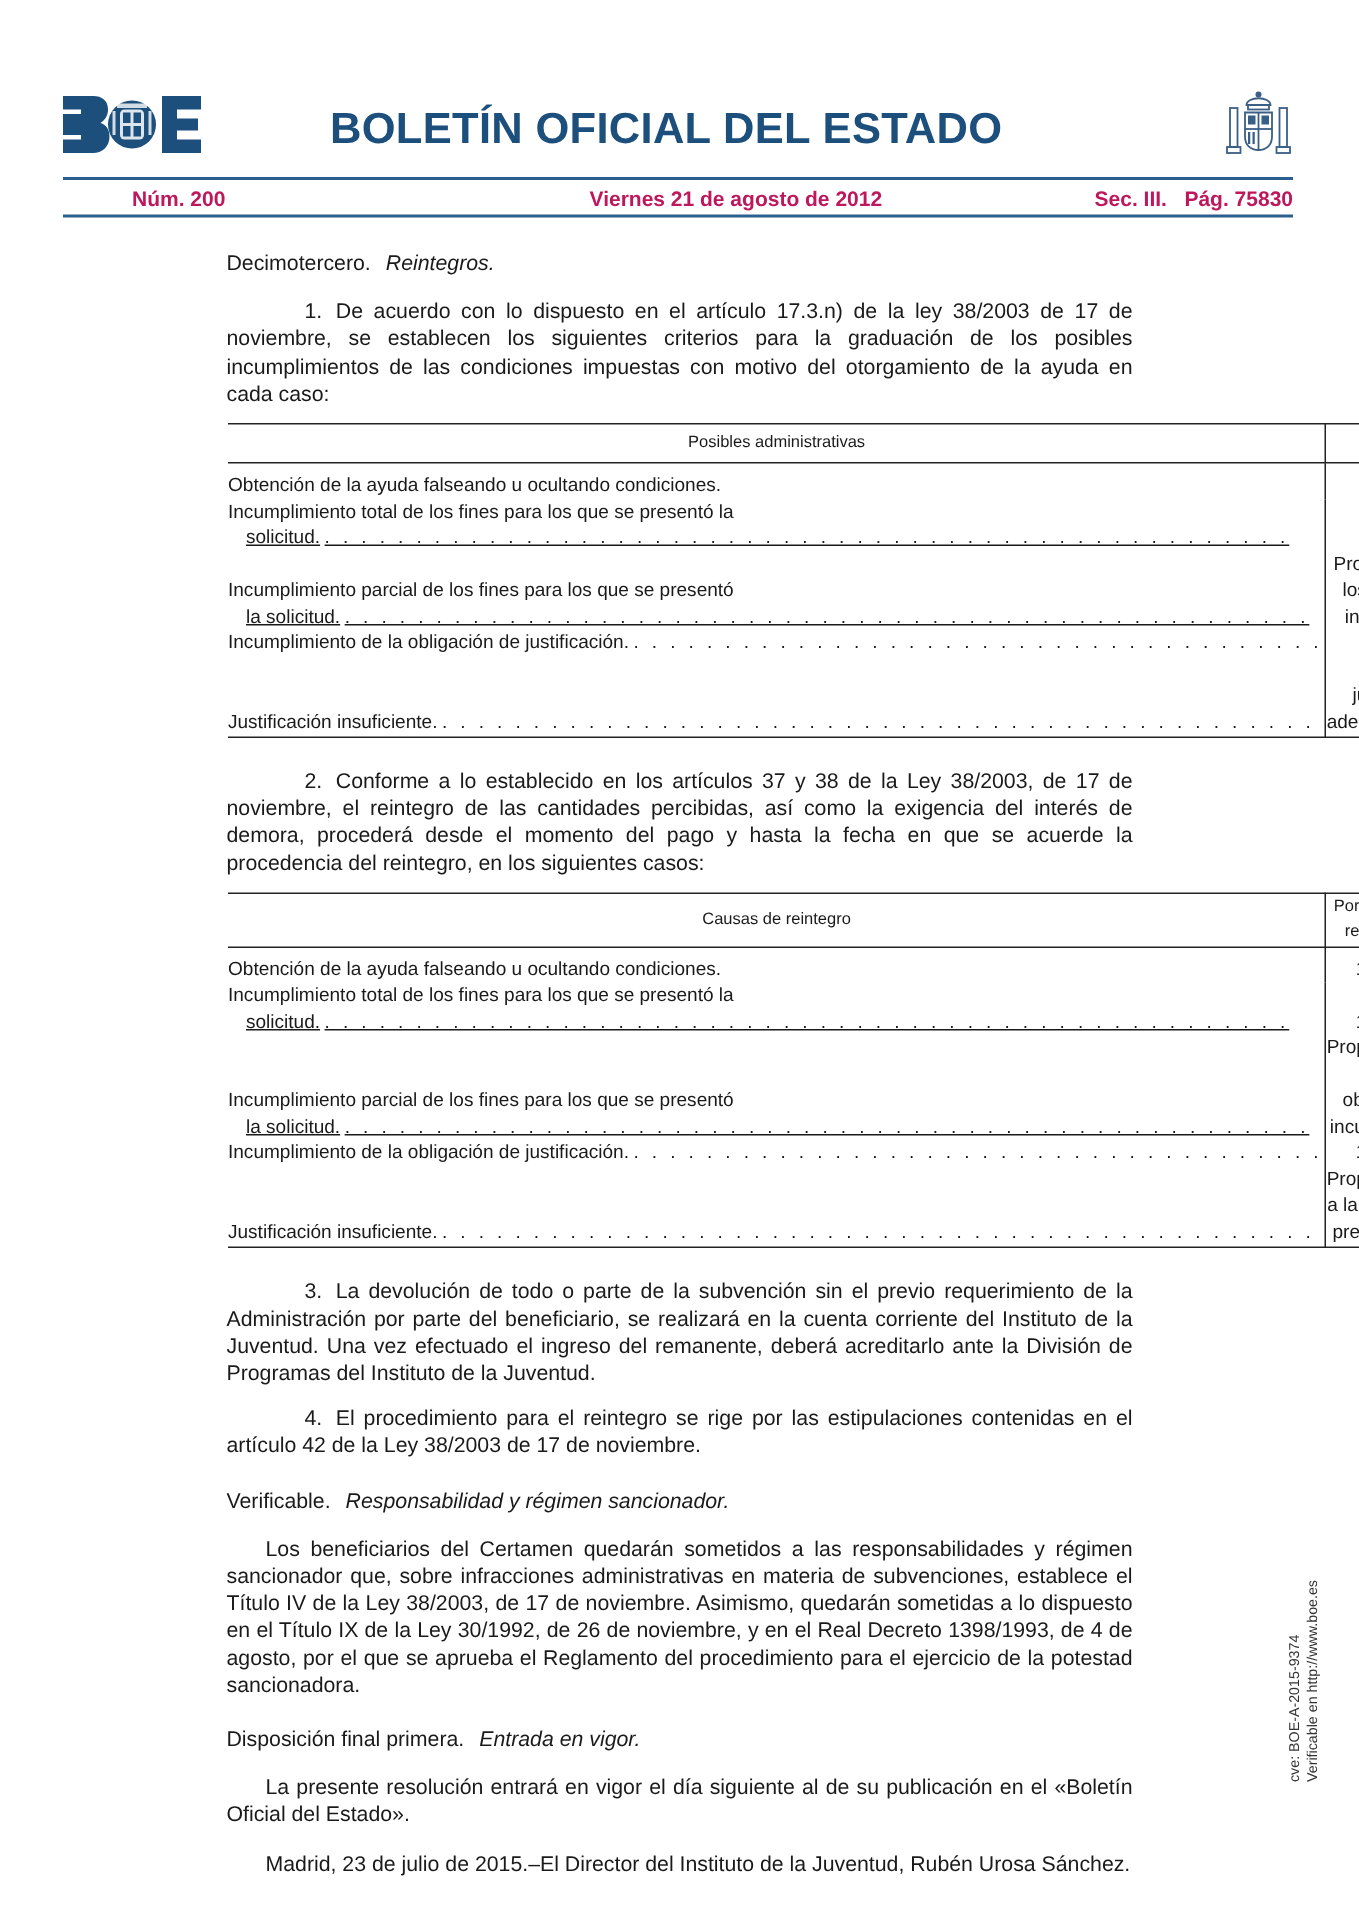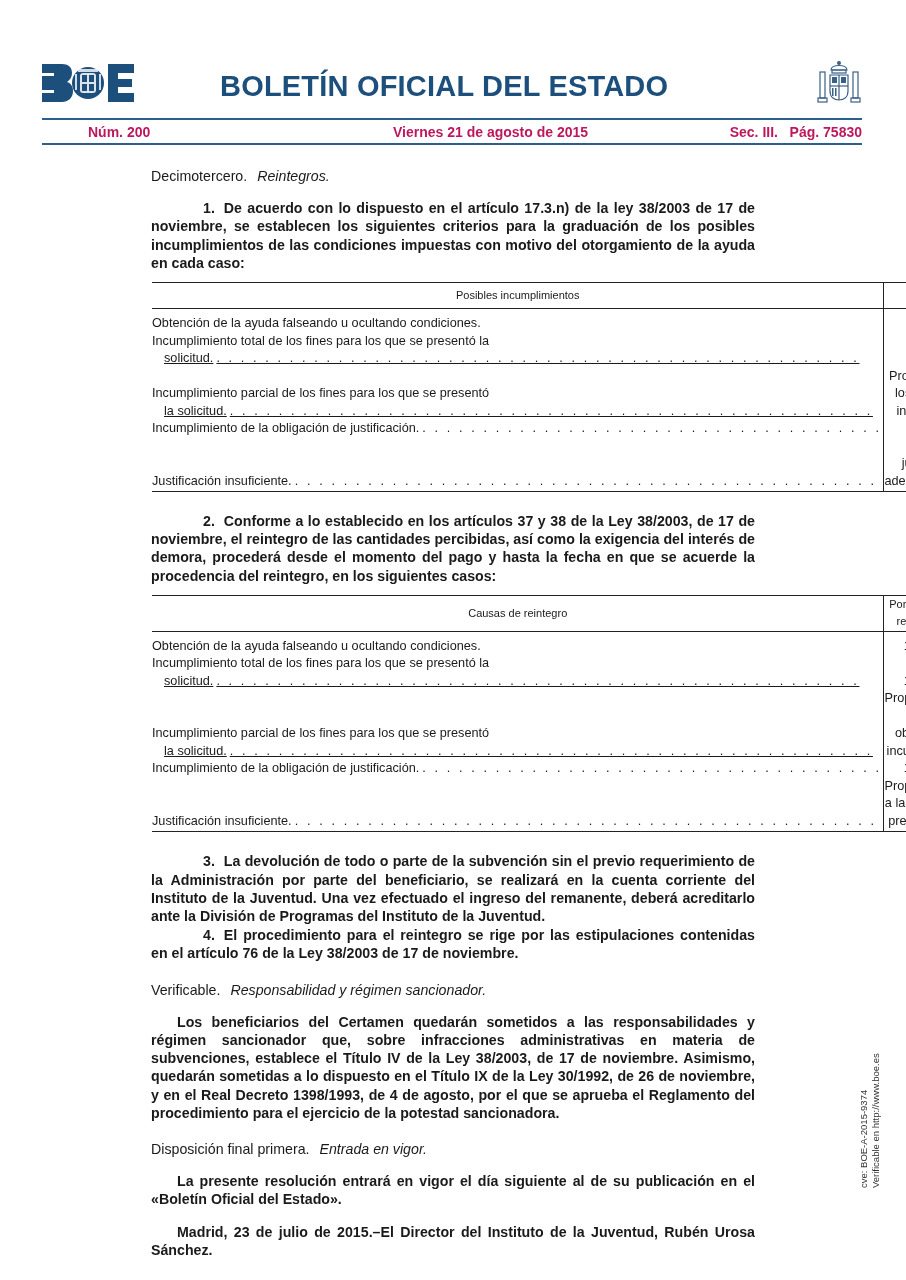--- a/index.html
+++ b/index.html
@@ -12,21 +12,21 @@
     .rule-top { position: absolute; left: 0; top: 58px; width: 820px; height: 2px; background: #2a5f8f; }
     .meta { position: absolute; top: 64px; font-size: 14px; font-weight: bold; color: #be185d; white-space: nowrap; margin-left: 46px; }
     .meta.left { left: 0; }
     .meta.center { left: 305px; }
     .meta.right { right: 0; }
     .rule-bottom { position: absolute; left: 0; top: 83px; width: 820px; height: 2px; background: #2a5f8f; }
 
     .content { position: absolute; left: 151px; top: 167px; width: 604px; font-size: 14.2px; line-height: 18.2px; }
     .heading { margin: 0 0 14px 0; }
     .heading .it { font-style: italic; margin-left: 10px; }
-    p { margin: 1px 0 10px 0; text-align: justify; font-weight: bold; }
+    p { margin: 12px 0 10px 0; text-align: justify; }
     p.ind { text-indent: 26px; }
     p.tight { margin-bottom: 0; }
     .num { display: inline-block; margin-right: 9px; }
 
     table.t { border-collapse: collapse; width: 602px; margin: 4px 0 20px 1px; font-size: 12.7px; line-height: 17.5px; }
     table.t th { font-weight: normal; font-size: 11px; height: 25px; padding: 0; border-top: 1.3px solid #222; border-bottom: 1.3px solid #222; }
     table.t th.c1 { width: 363px; border-right: 1.3px solid #222; }
     table.t td { padding: 0; vertical-align: bottom; }
     table.t td.c1 { border-right: 1.3px solid #222; }
     table.t td.c2 { text-align: center; }
@@ -81,35 +81,35 @@
     <g fill="#3a5f86">
       <circle cx="23" cy="5" r="2"></circle>
       <rect x="16" y="19" width="5" height="6"></rect>
       <rect x="25" y="19" width="5" height="6"></rect>
       <rect x="16" y="30" width="1.5" height="8"></rect>
       <rect x="19" y="30" width="1.5" height="8"></rect>
     </g>
   </svg>
   <div class="rule-top"></div>
   <div class="meta left">Núm. 200</div>
-  <div class="meta center">Viernes 21 de agosto de 2015</div>
+  <div class="meta center">Viernes 21 de agosto de 2012</div>
   <div class="meta right" style="white-space:pre">Sec. III.   Pág. 75830</div>
   <div class="rule-bottom"></div>
 </div>
 
 <div class="content">
   <div class="heading">
     <span>Decimotercero.</span><span class="it">Reintegros.</span>
   </div>
   <p class="ind"><span class="num">1.</span><span>De acuerdo con lo dispuesto en el artículo 17.3.n) de la ley 38/2003 de 17 de noviembre, se establecen los siguientes criterios para la graduación de los posibles incumplimientos de las condiciones impuestas con motivo del otorgamiento de la ayuda en cada caso:</span></p>
 
   <table class="t">
     <thead>
       <tr>
-        <th class="c1">Posibles incumplimientos</th>
+        <th class="c1">Posibles administrativas</th>
         <th class="c2">Grados</th>
       </tr>
     </thead>
     <tbody>
       <tr class="first">
         <td class="c1">
             <span class="cause">Obtención de la ayuda falseando u ocultando condiciones.</span>
           </td>
         <td class="c2">100%</td>
       </tr>
@@ -201,21 +201,21 @@
               <span>Justificación insuficiente.</span>
               <span class="dots">. . . . . . . . . . . . . . . . . . . . . . . . . . . . . . . . . . . . . . . . . . . . . . . . . . . . .</span>
             </span>
           </td>
         <td class="c2">Proporcional a la parte no presentada</td>
       </tr>
     </tbody>
   </table>
 
   <p class="ind tight"><span class="num">3.</span><span>La devolución de todo o parte de la subvención sin el previo requerimiento de la Administración por parte del beneficiario, se realizará en la cuenta corriente del Instituto de la Juventud. Una vez efectuado el ingreso del remanente, deberá acreditarlo ante la División de Programas del Instituto de la Juventud.</span></p>
-  <p class="ind" style="margin-bottom:18px"><span class="num">4.</span><span>El procedimiento para el reintegro se rige por las estipulaciones contenidas en el artículo 76 de la Ley 38/2003 de 17 de noviembre.</span></p>
+  <p class="ind" style="margin-bottom:18px"><span class="num">4.</span><span>El procedimiento para el reintegro se rige por las estipulaciones contenidas en el artículo 42 de la Ley 38/2003 de 17 de noviembre.</span></p>
 
   <div class="heading">
     <span>Verificable.</span><span class="it">Responsabilidad y régimen sancionador.</span>
   </div>
   <p class="ind" style="margin-bottom:18px">Los beneficiarios del Certamen quedarán sometidos a las responsabilidades y régimen sancionador que, sobre infracciones administrativas en materia de subvenciones, establece el Título IV de la Ley 38/2003, de 17 de noviembre. Asimismo, quedarán sometidas a lo dispuesto en el Título IX de la Ley 30/1992, de 26 de noviembre, y en el Real Decreto 1398/1993, de 4 de agosto, por el que se aprueba el Reglamento del procedimiento para el ejercicio de la potestad sancionadora.</p>
 
   <div class="heading">
     <span>Disposición final primera.</span><span class="it">Entrada en vigor.</span>
   </div>
   <p class="ind" style="margin-bottom:14px">La presente resolución entrará en vigor el día siguiente al de su publicación en el «Boletín Oficial del Estado».</p>

